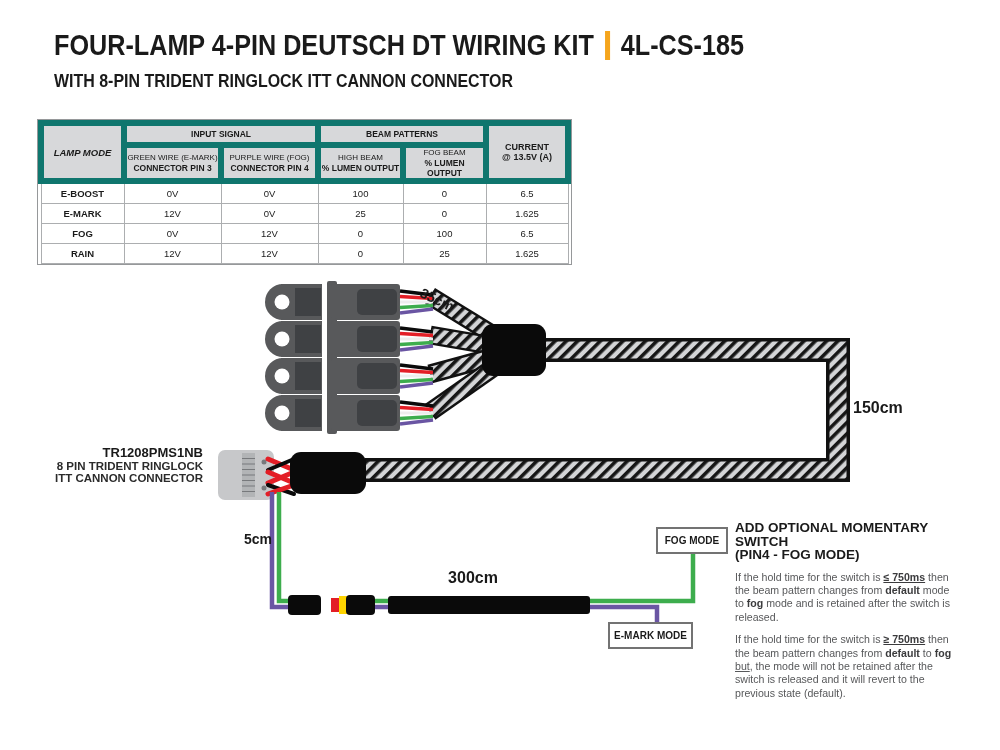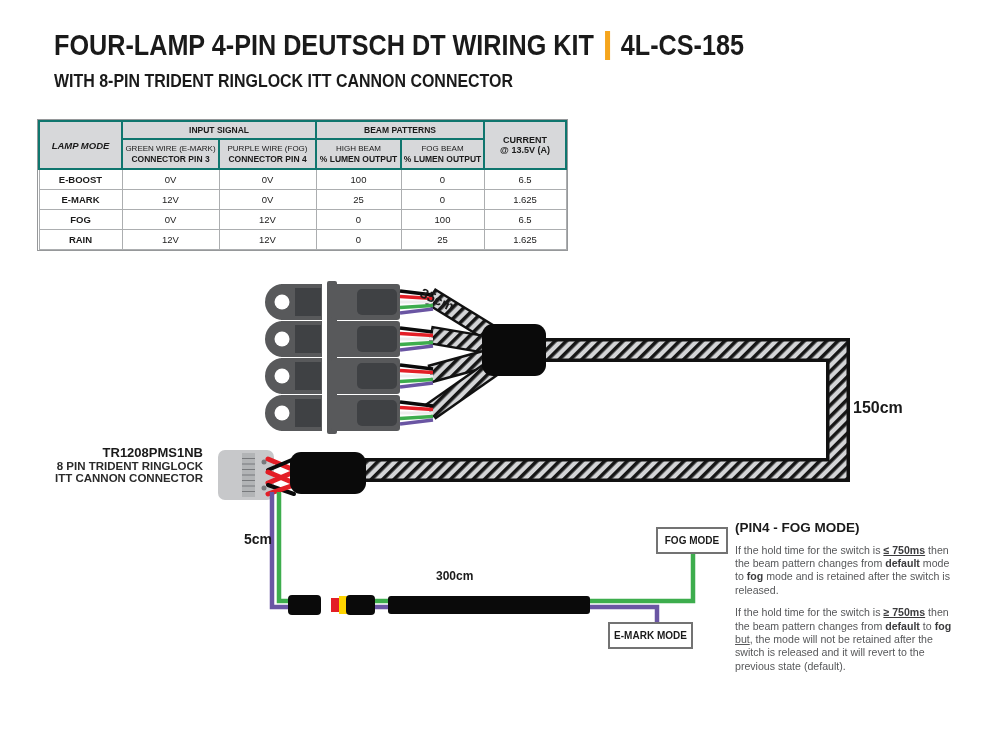--- a/index.html
+++ b/index.html
@@ -11,38 +11,38 @@
   .title-row{display:flex;align-items:center;gap:13px;transform:scaleX(.84);transform-origin:left center;white-space:nowrap;}
   .title-row h1{margin:0;font-size:30px;font-weight:700;letter-spacing:0;}
   .title-bar{width:6px;height:29px;background:#F5A51D;}
   .part-no{font-size:30px;font-weight:700;}
   .subtitle{margin-top:8px;font-size:19px;font-weight:700;transform:scaleX(.84);transform-origin:left center;white-space:nowrap;}
 
   
   .spec-wrap{position:absolute;left:38px;top:120px;outline:1px solid #96989A;}
   table.spec{border-collapse:collapse;table-layout:fixed;width:527px;}
   .spec td,.spec th{padding:0;text-align:center;vertical-align:middle;}
-  .spec .hd{background:#D7D8DA;border:2px solid #0f766e;}
+  .spec .hd{background:#D7D8DA;border:6px solid #0f766e;}
   .spec .dc{background:#FFF;border:1px solid #ACAEB0;font-size:9.5px;height:19px;}
   .spec .grp{font-size:8.5px;font-weight:700;height:16px;}
   .spec .lampmode{font-size:9.5px;font-weight:700;font-style:italic;}
   .spec .sub{height:28px;line-height:10px;}
   .spec .sub .l1{display:block;font-size:8px;font-weight:400;}
   .spec .sub .l2{display:block;font-size:8.5px;font-weight:700;}
   .spec .cur .l1{display:block;font-size:9px;font-weight:700;}
   .spec .cur .l2{display:block;font-size:9px;font-weight:700;}
   .spec .modecell{font-weight:700;text-align:center;}
   .c1{width:83px}.c2{width:97px}.c3{width:97px}.c4{width:85px}.c5{width:83px}.c6{width:82px}
 
   
   .dlabel{position:absolute;font-weight:700;color:#1a1a1a;}
   .lab-35{left:421px;top:284px;font-size:14px;transform:rotate(25deg);transform-origin:left center;}
   .lab-150{left:853px;top:399px;font-size:16px;}
   .lab-5{left:228px;top:531px;width:44px;text-align:right;font-size:14px;}
-  .lab-300{left:436px;top:569px;width:100px;text-align:left;font-size:12px;}
+  .lab-300{left:423px;top:569px;width:100px;text-align:center;font-size:16px;}
 
   .conn-label{position:absolute;right:797px;top:447px;text-align:right;white-space:nowrap;line-height:12.5px;}
   .conn-label .b{font-size:13px;font-weight:700;}
   .conn-label .r{font-size:11.5px;font-weight:700;color:#2b2b2b;}
 
   .mode-box{position:absolute;background:#fff;border:2px solid #737373;display:flex;align-items:center;justify-content:center;
             font-size:10px;font-weight:700;white-space:nowrap;}
   .fog-box{left:656px;top:527px;width:68px;height:23px;}
   .emark-box{left:608px;top:622px;width:81px;height:23px;}
 
@@ -249,18 +249,19 @@
   </div>
 
   <div class="mode-box fog-box">
     <span>FOG MODE</span>
   </div>
   <div class="mode-box emark-box">
     <span>E-MARK MODE</span>
   </div>
 
   <div class="info">
+    <h2>ADD OPTIONAL MOMENTARY SWITCH</h2>
     <h2>(PIN4 - FOG MODE)</h2>
     <p><span>If the hold time for the switch is </span><span class="rt-b rt-u">≤ 750ms</span><span> then the beam pattern changes from </span><span class="rt-b">default</span><span> mode to </span><span class="rt-b">fog</span><span> mode and is retained after the switch is released.</span></p>
     <p><span>If the hold time for the switch is </span><span class="rt-b rt-u">≥ 750ms</span><span> then the beam pattern changes from </span><span class="rt-b">default</span><span> to </span><span class="rt-b">fog</span><span> </span><span class="rt-u">but</span><span>, the mode will not be retained after the switch is released and it will revert to the previous state (default).</span></p>
   </div>
 
 </div>
 
 </body></html>

